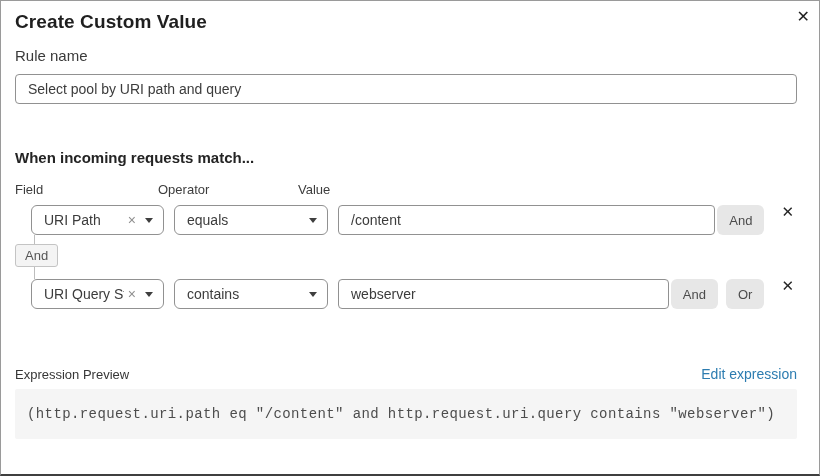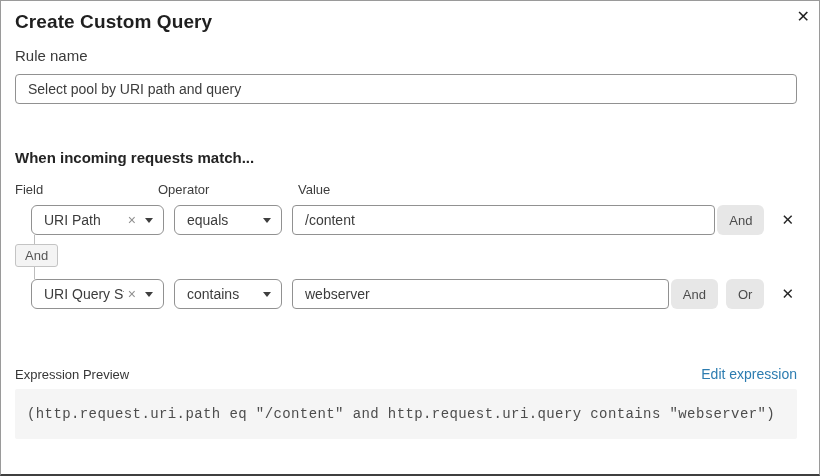--- a/index.html
+++ b/index.html
@@ -40,30 +40,30 @@
     background: #fff; outline: none;
   }
 
   .match-heading { margin-top: 45px; font-size: 15px; font-weight: 700; color: #242424; }
 
   .col-labels { display: flex; margin-top: 16px; font-size: 13px; color: #3d3d3d; }
   .col-field    { width: 133px; margin-right: 10px; }
   .col-operator { width: 130px; margin-right: 10px; }
   .col-value    { flex: 1; }
 
-  .cond-row { display: flex; align-items: center; margin-top: 8px; height: 30px; padding-left: 16px; }
+  .cond-row { display: flex; align-items: flex-start; margin-top: 8px; height: 30px; padding-left: 16px; }
 
   .dropdown {
     display: flex; align-items: center;
     height: 30px; background: #fff;
     border: 1px solid #919191; border-radius: 6px;
     padding: 0 10px 0 12px; cursor: pointer;
   }
   .dropdown.dd-field    { width: 133px; margin-right: 10px; }
-  .dropdown.dd-operator { width: 108px; margin-right: 10px; }
+  .dropdown.dd-operator { width: 154px; margin-right: 10px; }
   .dd-label { flex: 1; font-size: 14px; color: #3c3c3c; white-space: nowrap; overflow: hidden; }
   .dd-clear { font-size: 14px; color: #8f8f8f; margin: 0 9px 0 4px; line-height: 1; cursor: pointer; }
   .dd-caret {
     width: 0; height: 0;
     border-left: 4.5px solid transparent;
     border-right: 4.5px solid transparent;
     border-top: 5px solid #3f3f3f;
     flex: none;
   }
 
@@ -114,21 +114,21 @@
   }
 </style>
 </head>
 <body>
 
 <div class="dialog">
   <button class="close-btn">✕</button>
 
   <div class="content">
 
-    <h1 class="dialog-title">Create Custom Query</h1>
+    <h1 class="dialog-title">Create Custom Value</h1>
 
     <div class="rule-name-label">Rule name</div>
     <input class="text-input" type="text" value="Select pool by URI path and query" style="">
 
     <div class="match-heading">When incoming requests match...</div>
 
     <div class="col-labels">
       <div class="col-field">Field</div>
       <div class="col-operator">Operator</div>
       <div class="col-value">Value</div>

